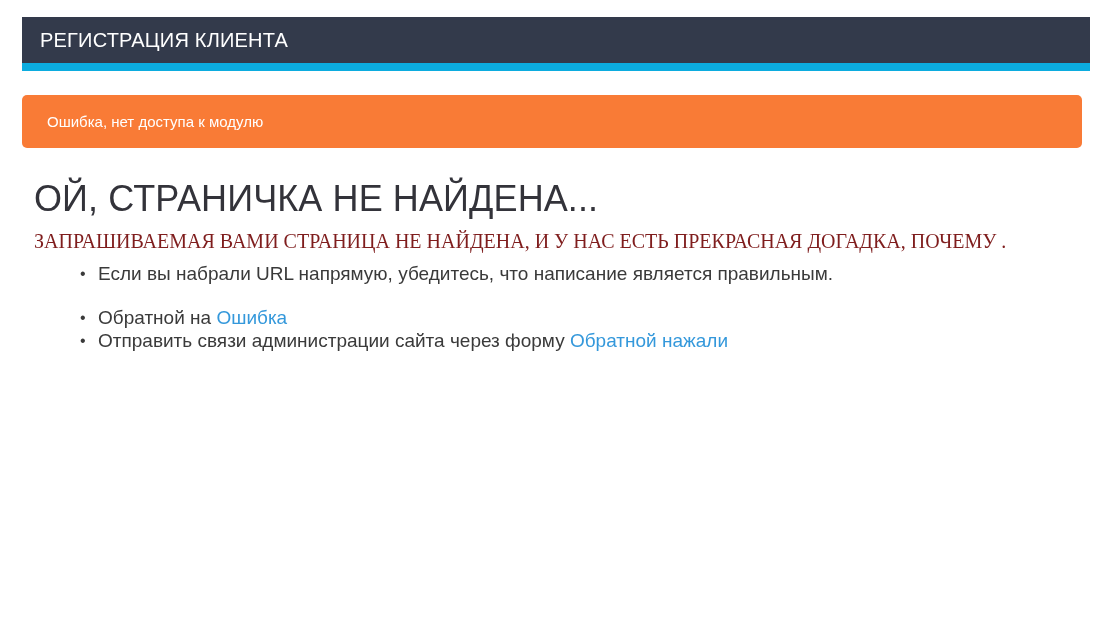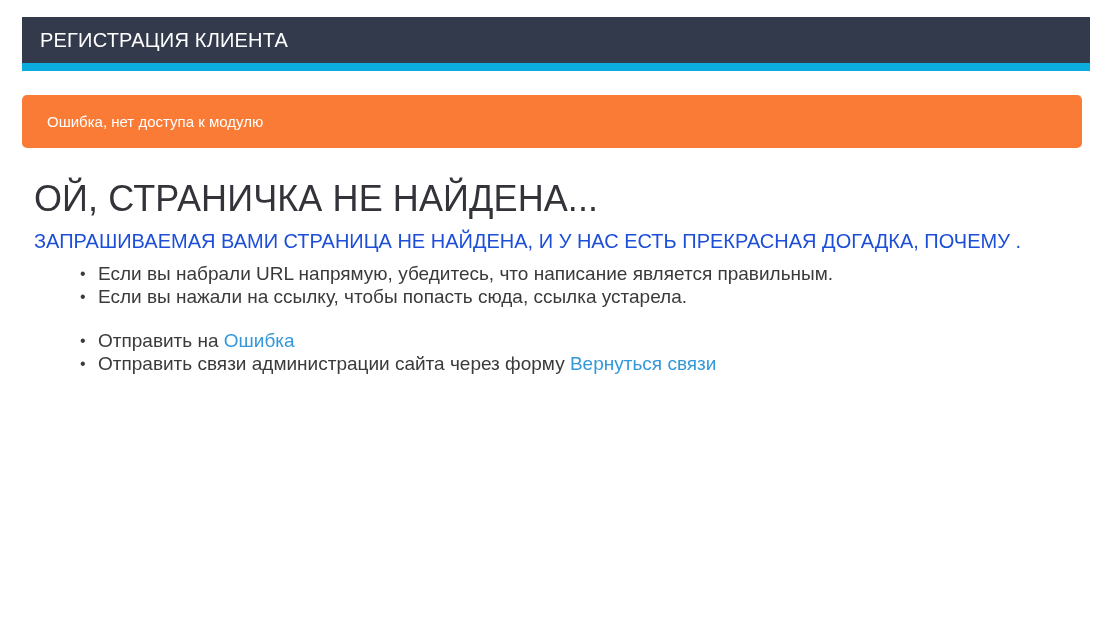--- a/index.html
+++ b/index.html
@@ -92,23 +92,24 @@
     color: #33333a;
     letter-spacing: 0.1px;
   }
 
   .err-subtitle {
     margin: 10px 0 0 0;
     padding: 0;
     font-size: 20px;
     line-height: 26px;
     font-weight: 400;
-    color: #1d4ed8;
+    color: #7f1d1d;
     letter-spacing: 0px;
     max-width: 990px;
+    font-family: Liberation Serif, serif;
   }
 
   .err-section-title {
     margin: 0;
     padding: 0;
     font-size: 20px;
     line-height: 26px;
     font-weight: 400;
     color: #33333a;
   }
@@ -159,32 +160,29 @@
   <div class="content">
 
     <h1 class="err-title">ОЙ, СТРАНИЧКА НЕ НАЙДЕНА...</h1>
 
     <p class="err-subtitle">ЗАПРАШИВАЕМАЯ ВАМИ СТРАНИЦА НЕ НАЙДЕНА, И У НАС ЕСТЬ ПРЕКРАСНАЯ ДОГАДКА, ПОЧЕМУ .</p>
 
     <ul class="err-list">
       <li>
         <span>Если вы набрали URL напрямую, убедитесь, что написание является правильным.</span>
       </li>
-      <li>
-        <span>Если вы нажали на ссылку, чтобы попасть сюда, ссылка устарела.</span>
-      </li>
     </ul>
 
     <div class="spacer-1"></div>
 
 
     <ul class="err-list">
       <li>
-        <span>Отправить на </span><a class="err-link" href="#">Ошибка</a>
+        <span>Обратной на </span><a class="err-link" href="#">Ошибка</a>
       </li>
       <li>
-        <span>Отправить связи администрации сайта через форму </span><a class="err-link" href="#">Вернуться связи</a>
+        <span>Отправить связи администрации сайта через форму </span><a class="err-link" href="#">Обратной нажали</a>
       </li>
     </ul>
 
   </div>
 
 </div>
 
 </body></html>

